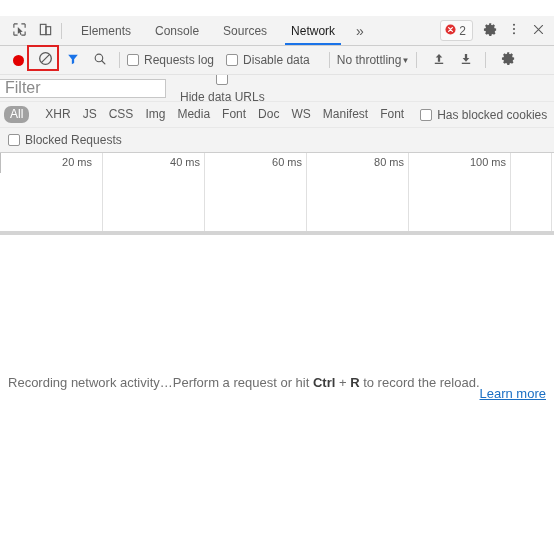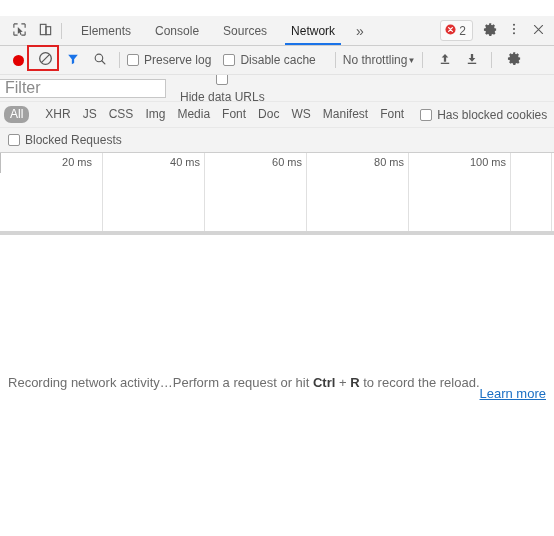--- a/index.html
+++ b/index.html
@@ -461,26 +461,26 @@
           <circle cx="6.8" cy="6.8" r="4.3" fill="none" stroke="#5a5a5a" stroke-width="1.3"></circle>
           <line x1="10" y1="10" x2="13.6" y2="13.6" stroke="#5a5a5a" stroke-width="1.4" stroke-linecap="round"></line>
         </svg>
       </span>
     </div>
 
     <div class="vsep"></div>
 
     <label class="cb-item">
       <span class="cbox"></span>
-      <span>Preserve log</span>
+      <span>Requests log</span>
     </label>
 
     <label class="cb-item">
       <span class="cbox"></span>
-      <span>Disable cache</span>
+      <span>Disable data</span>
     </label>
 
     <div class="vsep"></div>
 
     <div class="throttle">
       <span>No throttling</span>
       <span class="caret">▼</span>
     </div>
 
     <div class="vsep"></div>

